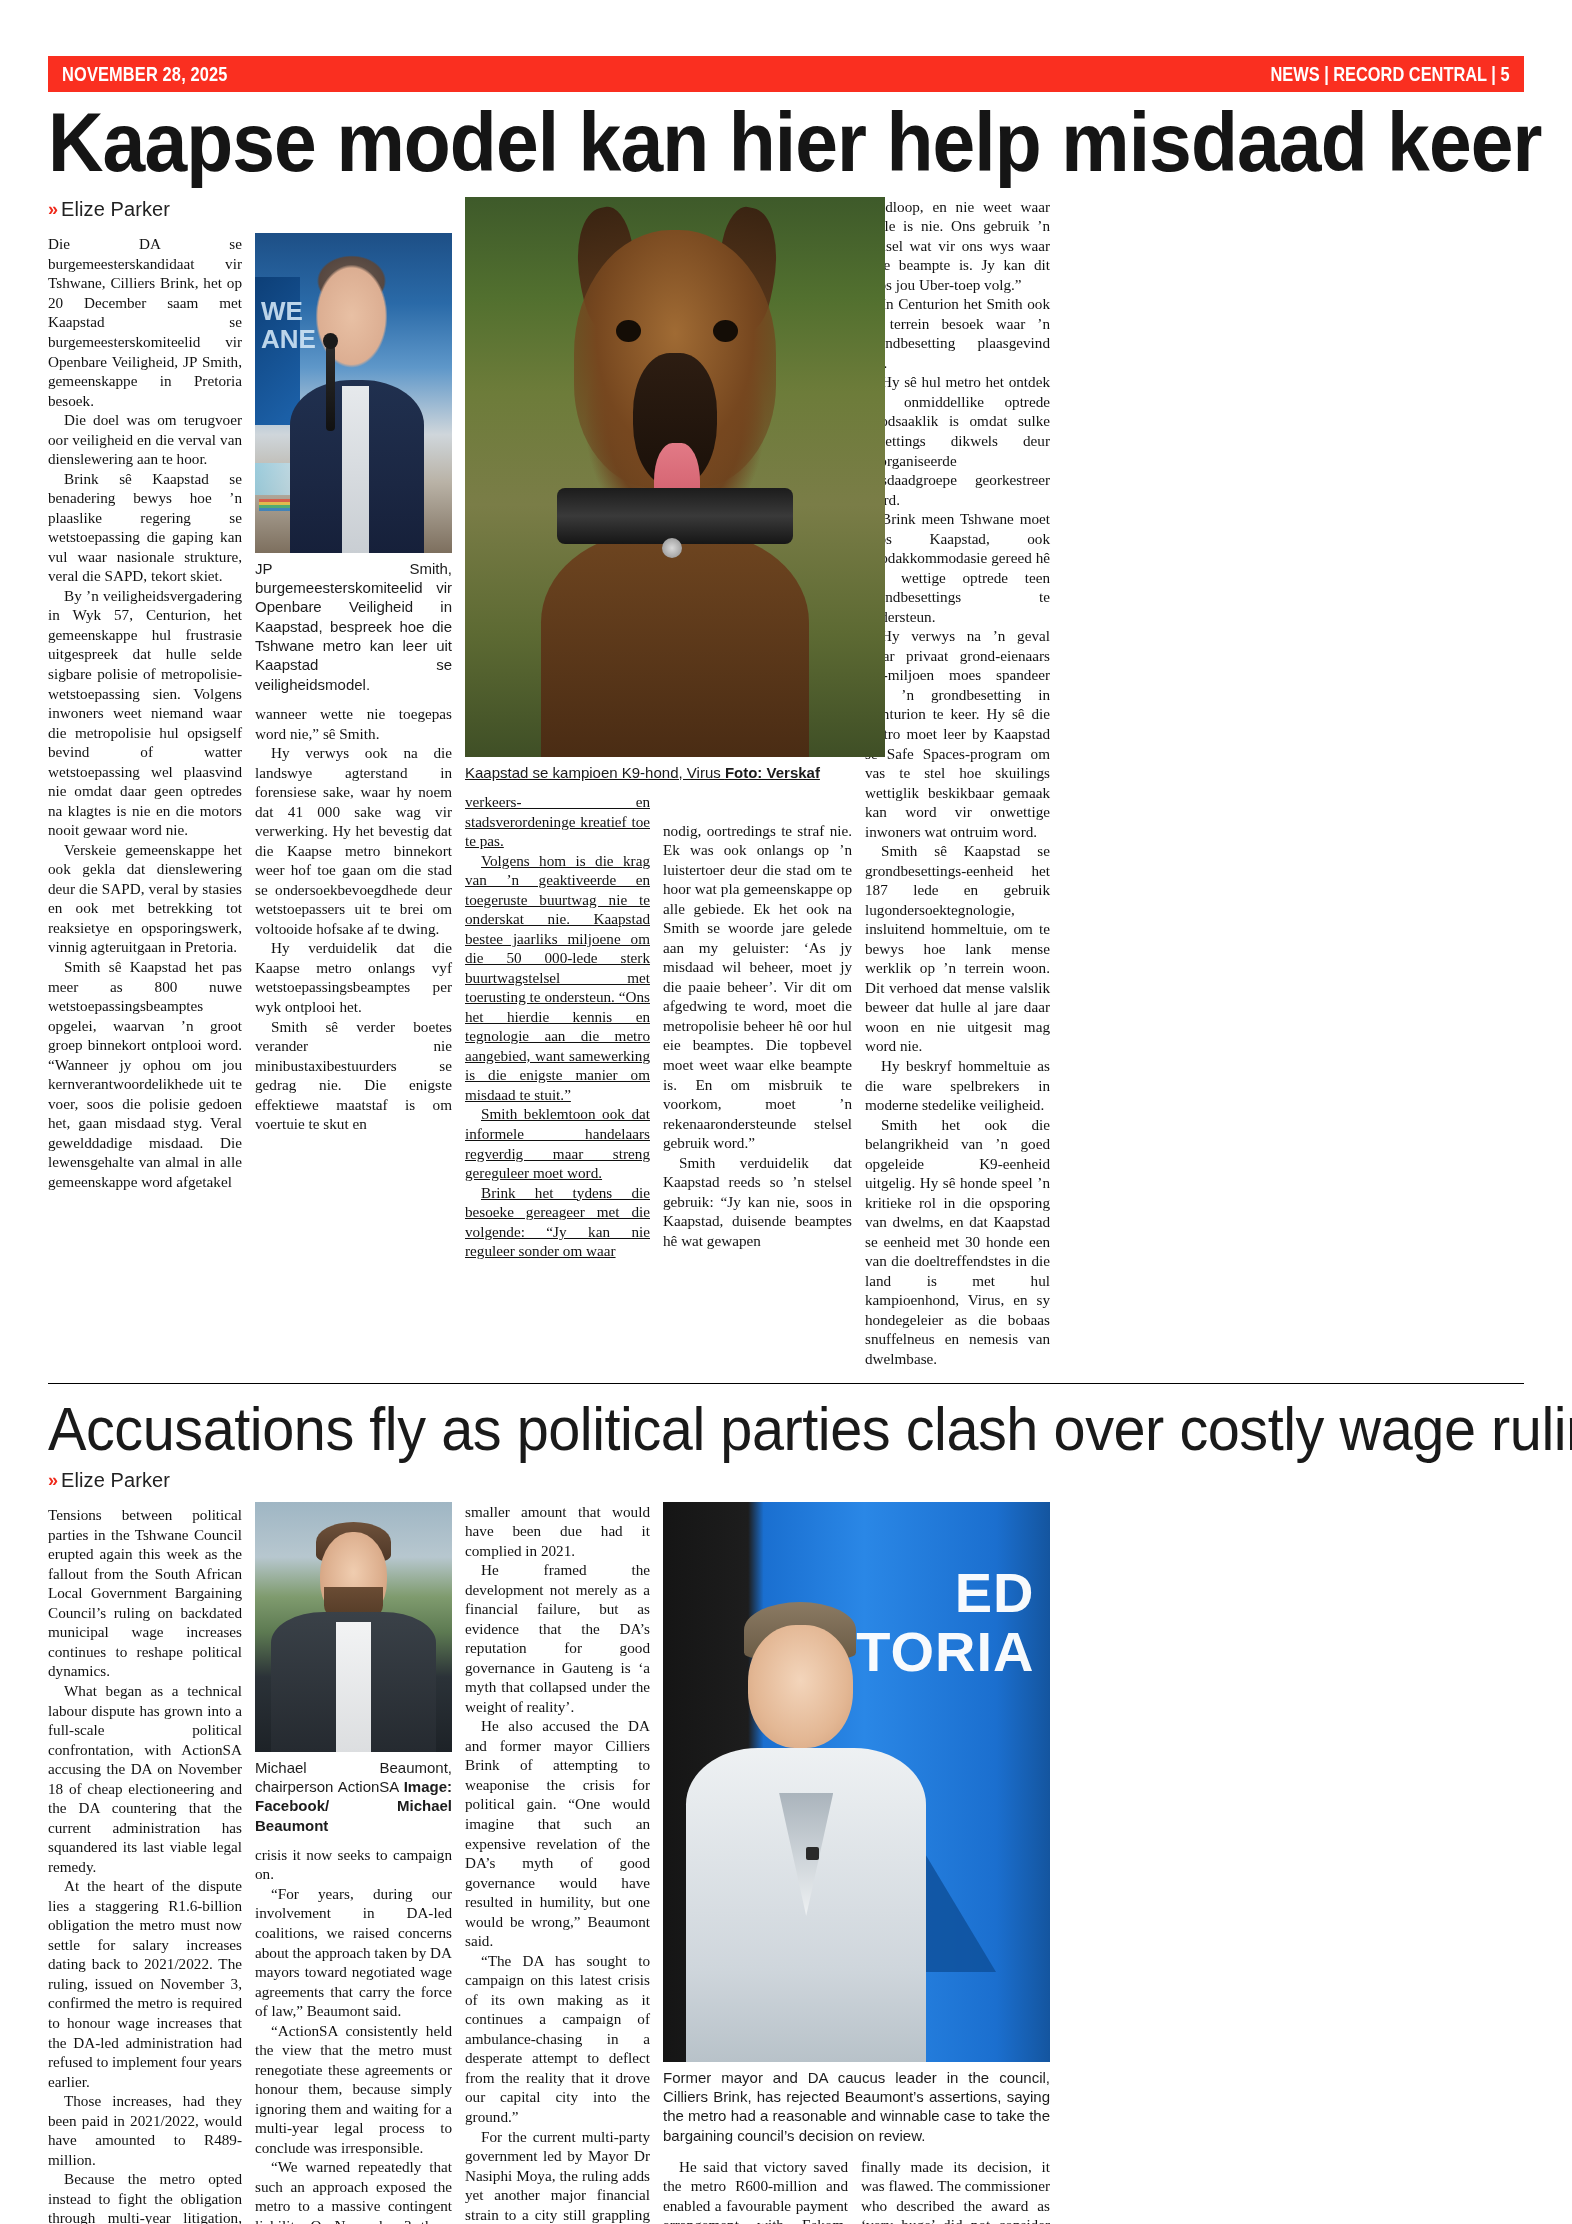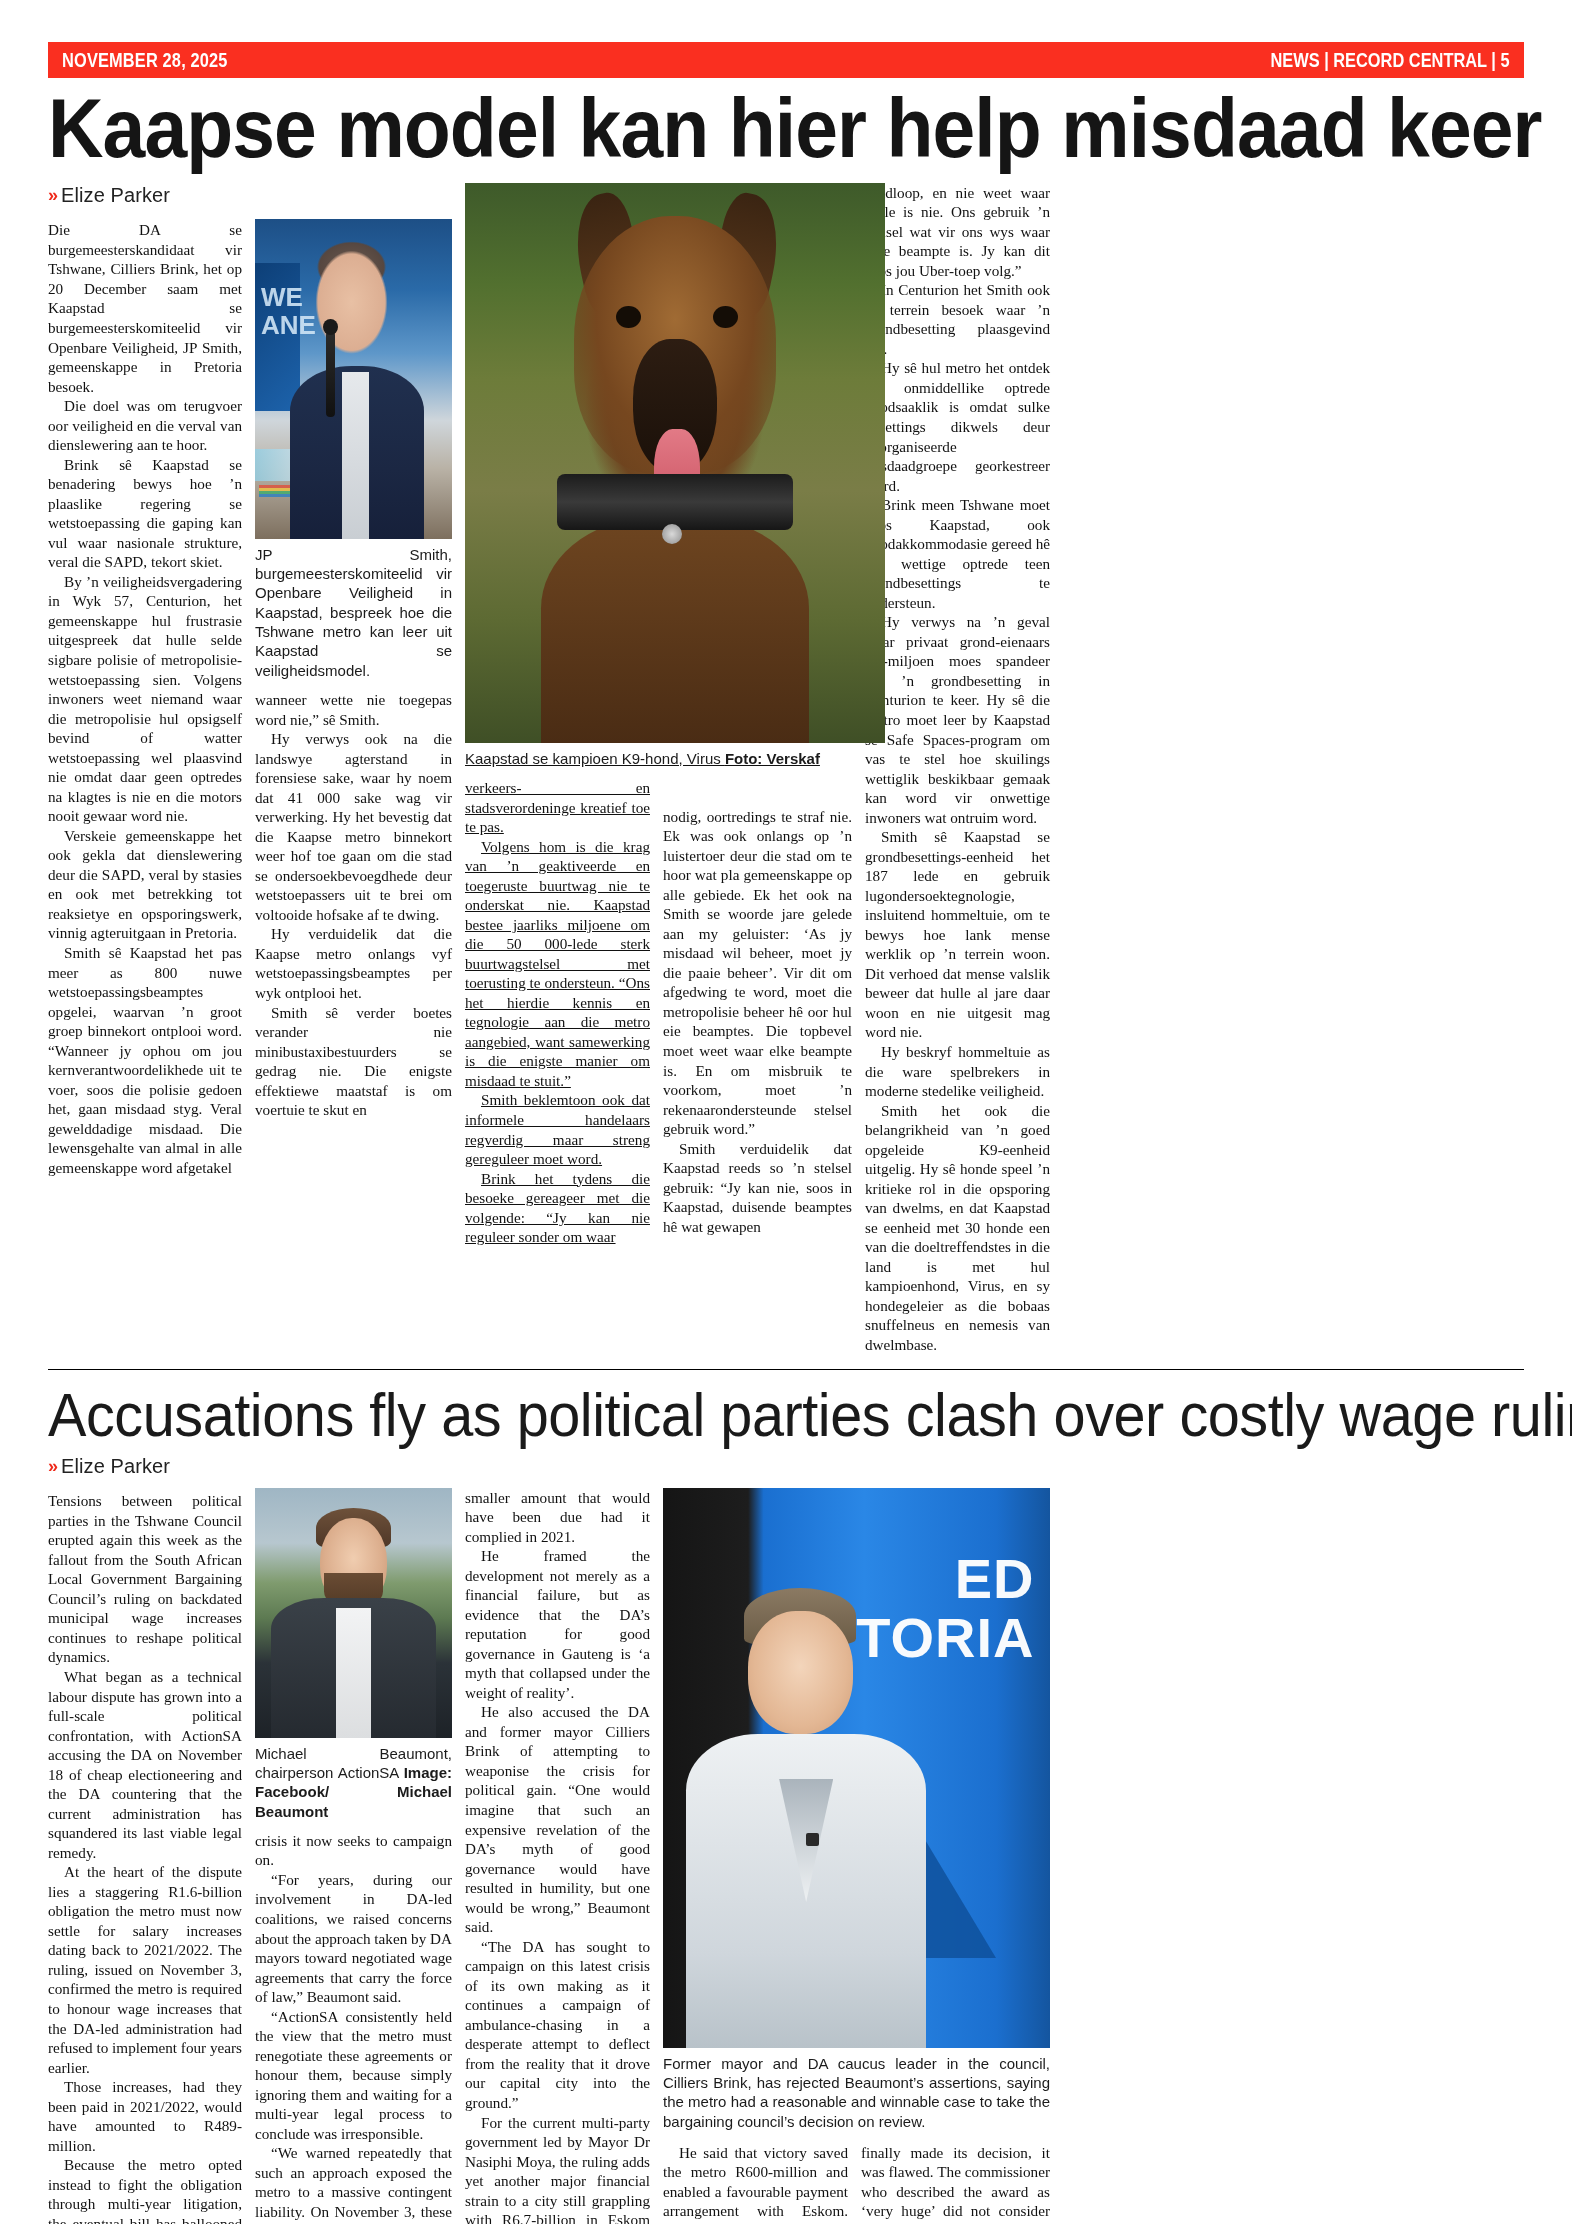--- a/index.html
+++ b/index.html
@@ -8,21 +8,21 @@
     width:1572px; height:2224px;
     background:#ffffff;
     font-family:"Liberation Serif", serif;
     color:#111;
     overflow:hidden;
   }
   .page { width:1572px; height:2224px; position:relative; padding:0 48px; }
 
   
   .masthead {
-    margin-top:42px;
+    margin-top:56px;
     height:36px;
     background:#fa2f20;
     display:flex;
     align-items:center;
     justify-content:space-between;
     padding:0 14px;
   }
   .masthead .mh-text {
     font-family:"Liberation Sans", sans-serif;
     color:#ffffff;

